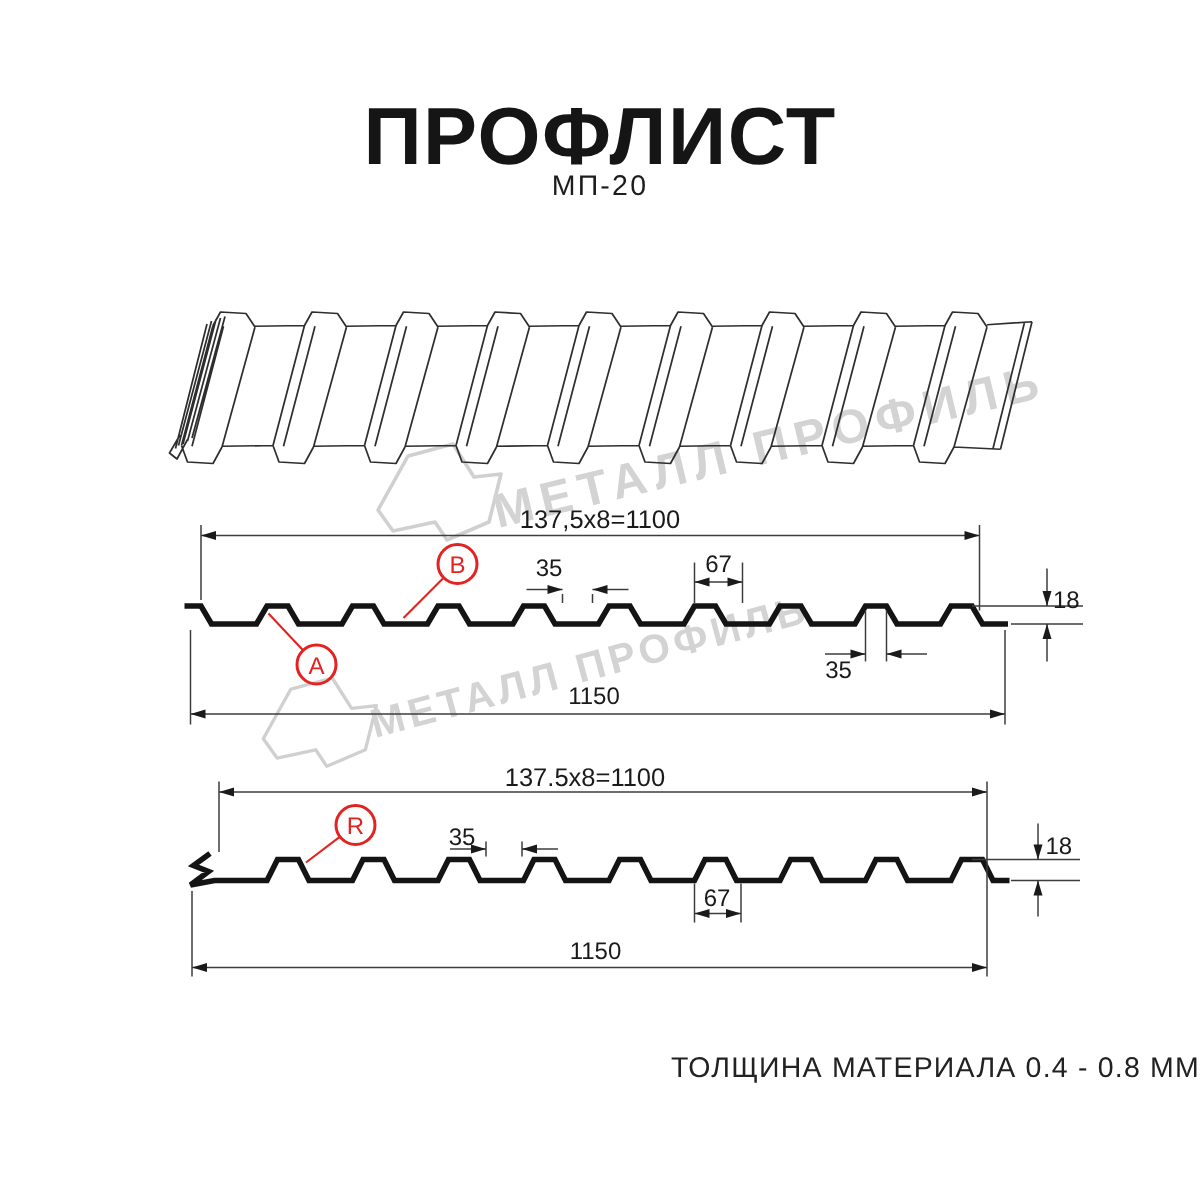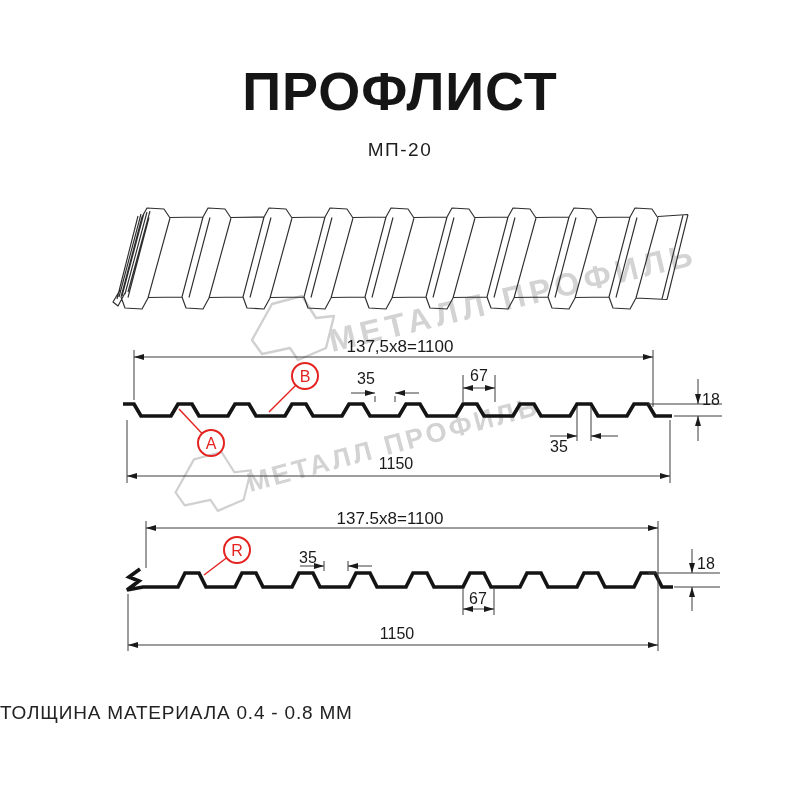--- a/index.html
+++ b/index.html
@@ -6,24 +6,24 @@
   body{
     width:800px;height:800px;background:#ffffff;position:relative;
     font-family:"Liberation Sans", sans-serif;overflow:hidden;
   }
   .title{
     position:absolute;left:0;top:60px;width:800px;text-align:center;
     font-size:54px;font-weight:700;letter-spacing:1px;color:#151515;
   }
   .subtitle{
     position:absolute;left:0;top:114px;width:800px;text-align:center;
-    font-size:19px;font-weight:400;letter-spacing:1.5px;color:#1d1d1d;margin-top:25px;
+    font-size:19px;font-weight:400;letter-spacing:1.5px;color:#1d1d1d;
   }
   .footer-note{
-    position:absolute;left:0;top:702px;width:800px;text-align:left;
+    position:absolute;left:0;top:702px;width:800px;text-align:right;
     font-size:19px;font-weight:400;letter-spacing:0.8px;color:#222222;
   }
   svg.stage{position:absolute;left:0;top:0;}
   .dim{font-family:"Liberation Sans",sans-serif;font-size:16px;fill:#1a1a1a;}
   .dim-big{font-family:"Liberation Sans",sans-serif;font-size:17px;fill:#1a1a1a;}
   .mid{text-anchor:middle;}
   .thick{fill:none;stroke:#141414;stroke-width:3.7;stroke-linejoin:miter;}
   .thin{stroke:#3d3d3d;stroke-width:1;fill:none;}
   .sheet3d{stroke:#2e2e2e;stroke-width:1.15;fill:none;stroke-linejoin:round;}
   .wm-text{

